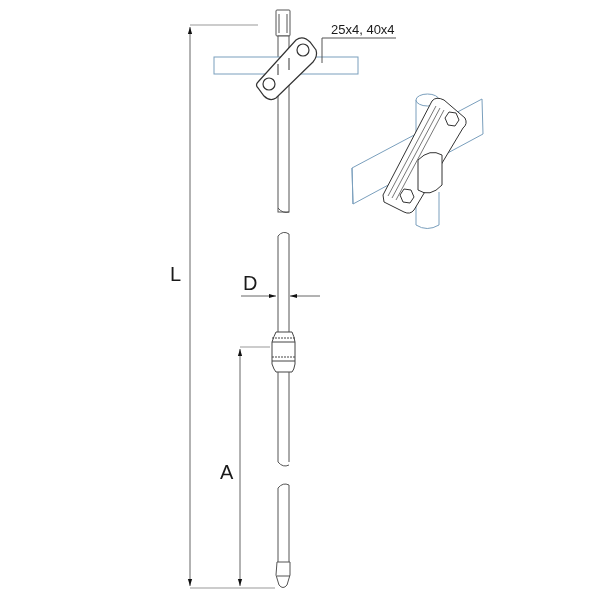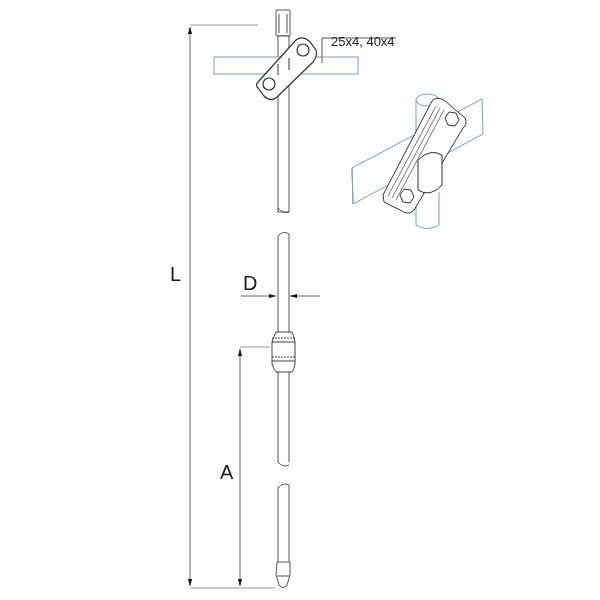--- a/index.html
+++ b/index.html
@@ -1,20 +1,20 @@
 <!DOCTYPE html>
 <html><head>
   <meta charset="utf-8">
   <style>
     html, body { margin: 0; padding: 0; background: #ffffff; }
     body { width: 600px; height: 600px; position: relative; overflow: hidden; font-family: "Liberation Sans", sans-serif; }
     svg.drawing { position: absolute; left: 0; top: 0; width: 600px; height: 600px; }
     .lbl { position: absolute; color: #1a1a1a; font-family: "Liberation Sans", sans-serif; line-height: 1; }
     .lbl-big { font-size: 20px; }
-    .lbl-small { font-size: 13px; margin-top: 12px; }
+    .lbl-small { font-size: 13px; }
   </style>
 </head>
 <body>
 
 <svg class="drawing" viewBox="0 0 600 600" xmlns="http://www.w3.org/2000/svg">
   <defs>
     <marker id="arr" viewBox="0 0 10 10" refX="10" refY="5" markerWidth="7" markerHeight="10" orient="auto-start-reverse">
       <path d="M0,2 L10,5 L0,8 z" fill="#111"></path>
     </marker>
   </defs>

